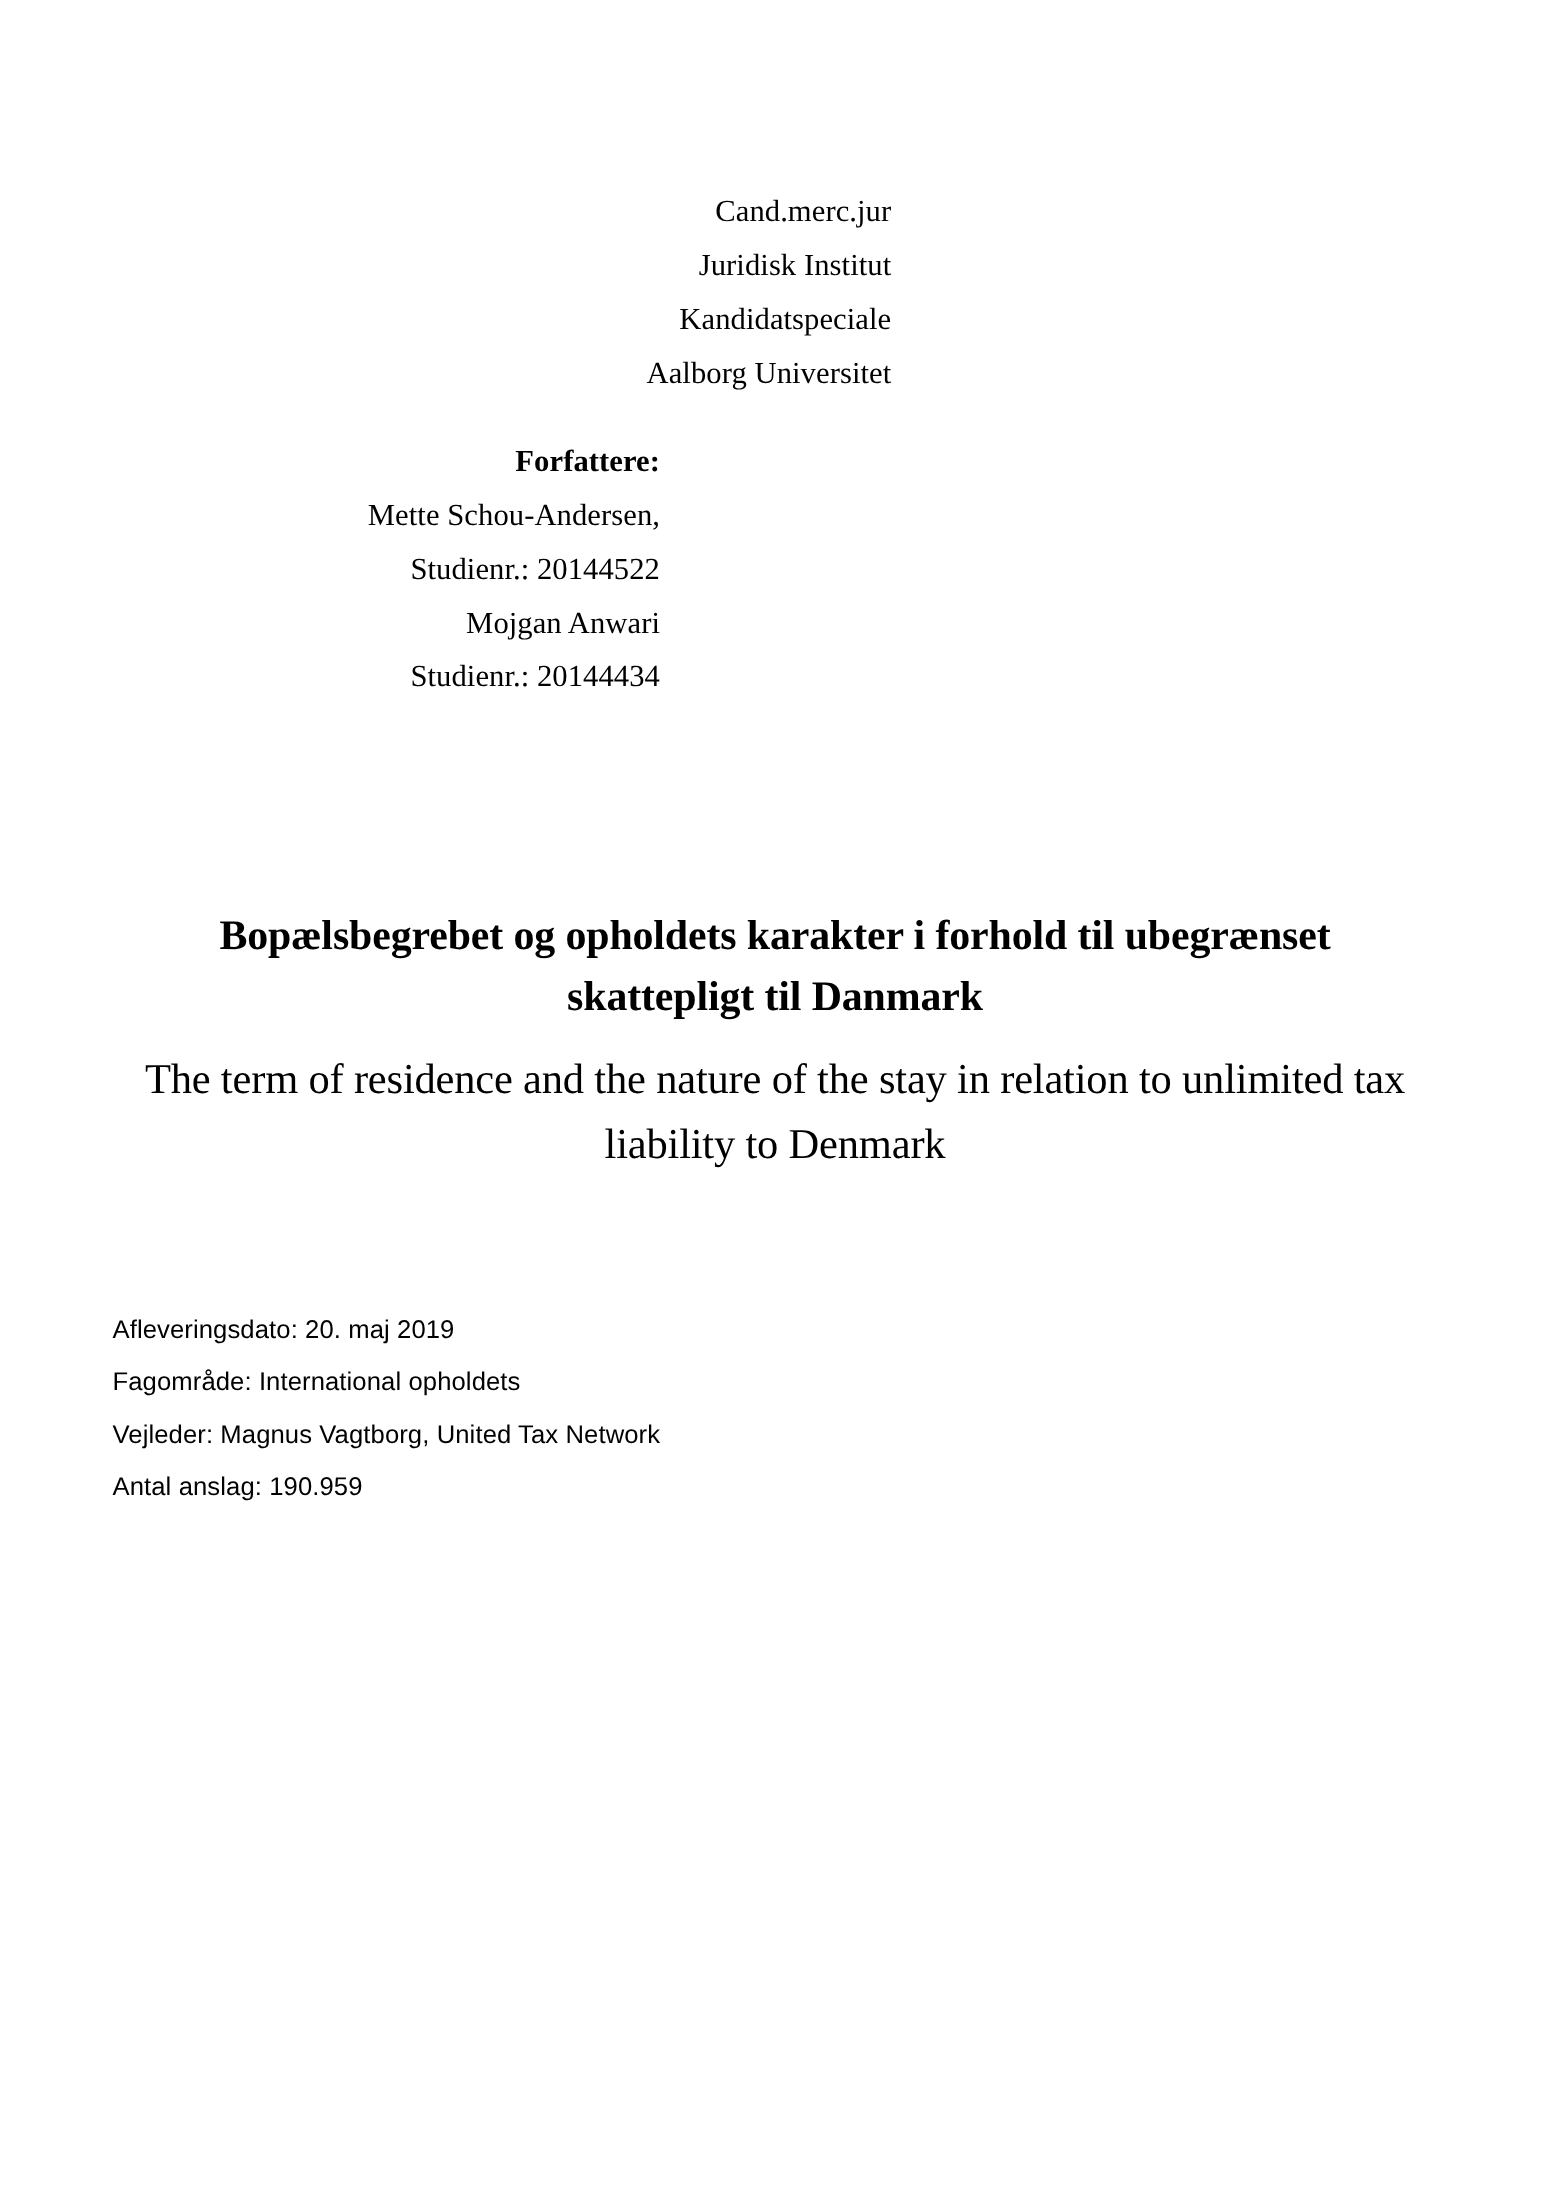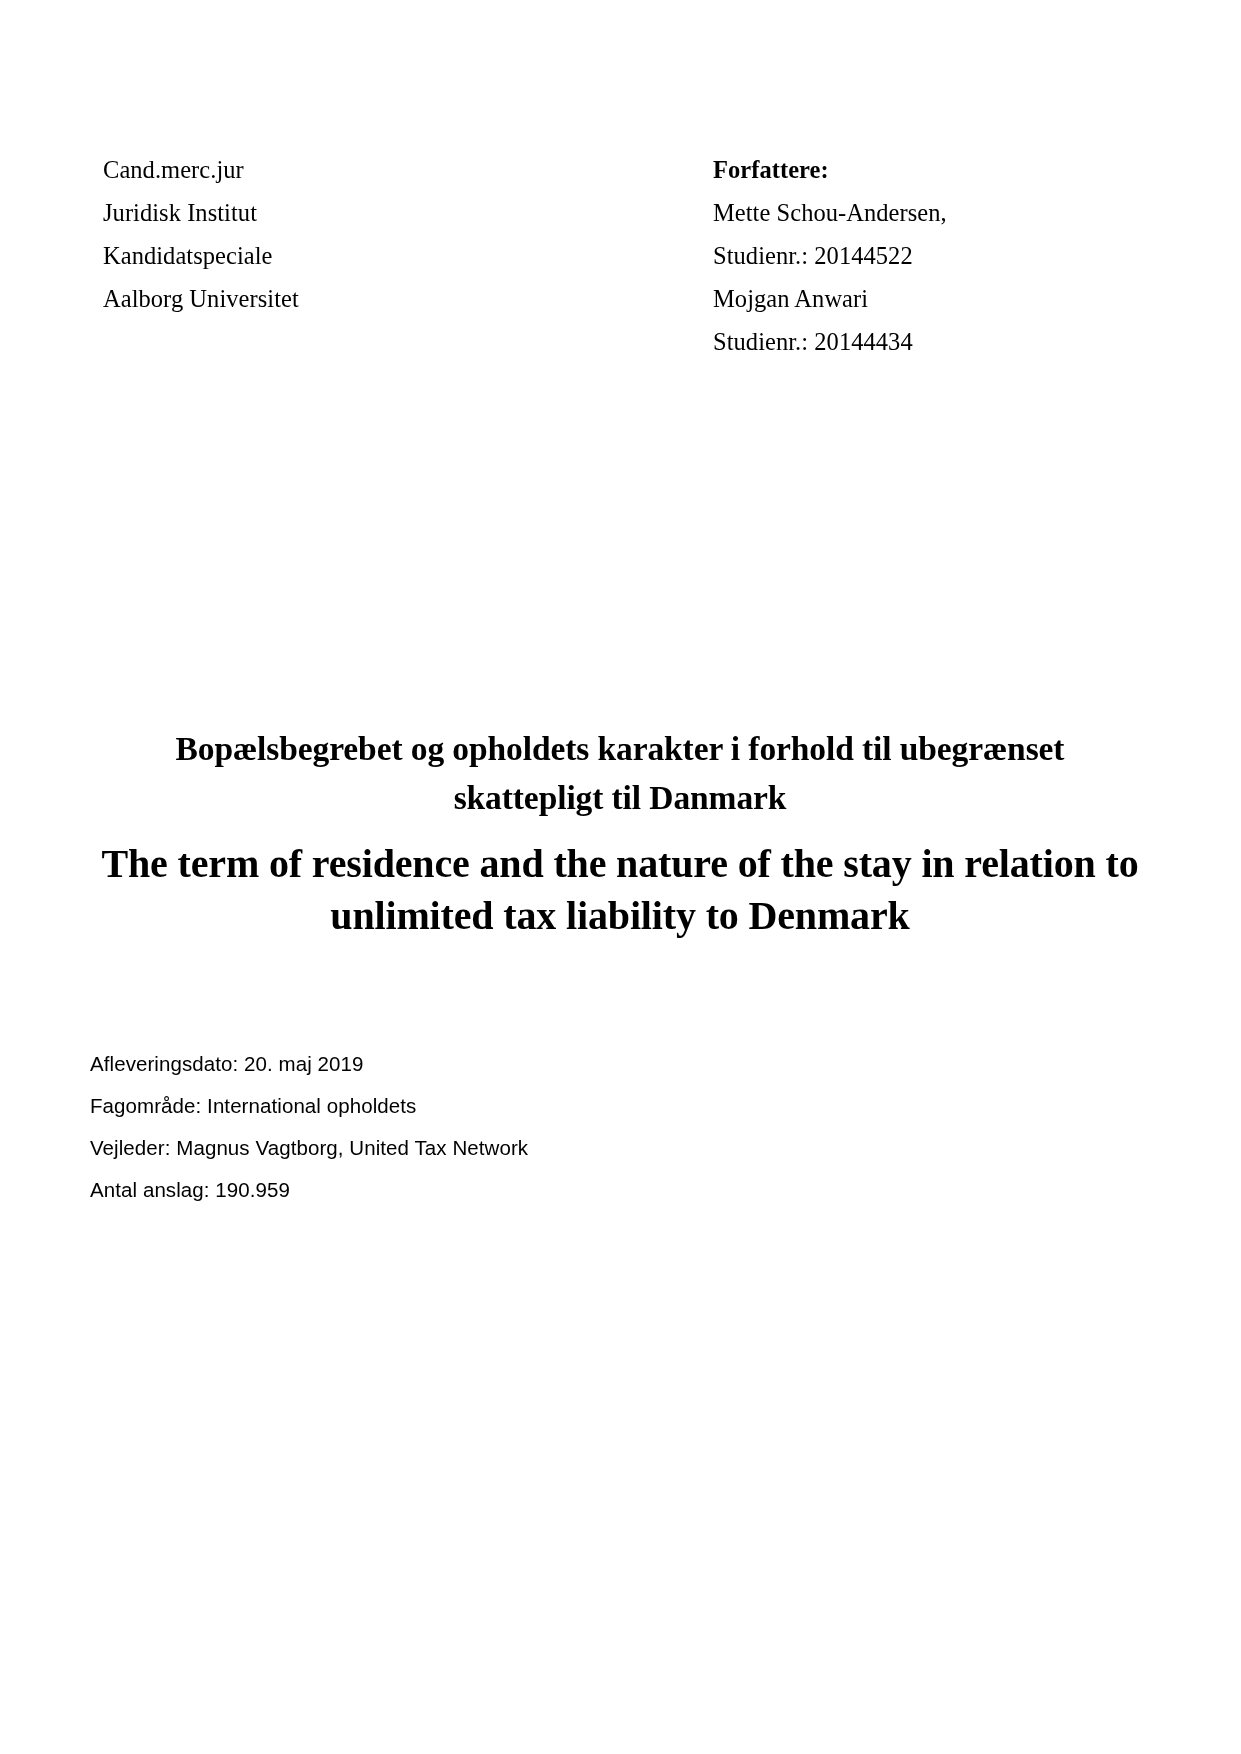--- a/index.html
+++ b/index.html
@@ -25,32 +25,34 @@
     background: #ffffff;
   }
 
   
   .header-block {
     position: absolute;
     left: 103px;
     top: 148px;
     width: 1035px;
     display: flex;
-    flex-direction: row;
+    flex-direction: column;
     align-items: flex-start;
+    text-align: right;
   }
   .header-col {
     display: flex;
     flex-direction: column;
   }
   .header-col-left {
     width: 610px;
   }
   .header-col-right {
     width: 425px;
+    margin-top: 28px;
   }
   .header-line {
     font-size: 24.5px;
     line-height: 43px;
     font-weight: normal;
     white-space: nowrap;
     letter-spacing: 0.05px;
   }
   .header-line.bold {
     font-weight: bold;
@@ -66,23 +68,23 @@
   }
   .doc-title {
     font-size: 33.5px;
     line-height: 49px;
     font-weight: bold;
     letter-spacing: -0.1px;
     margin: 0;
     padding: 0;
   }
   .doc-subtitle {
-    font-size: 40px;
+    font-size: 34px;
     line-height: 52px;
-    font-weight: bold;
+    font-weight: normal;
     margin: 0;
     padding: 0;
     margin-top: 16px;
     letter-spacing: -0.15px;
   }
 
   
   .meta-block {
     position: absolute;
     left: 90px;

